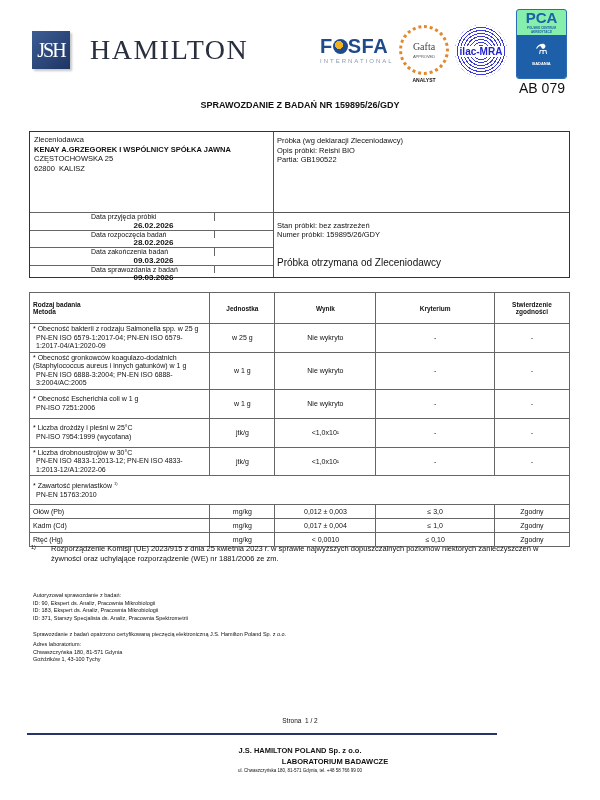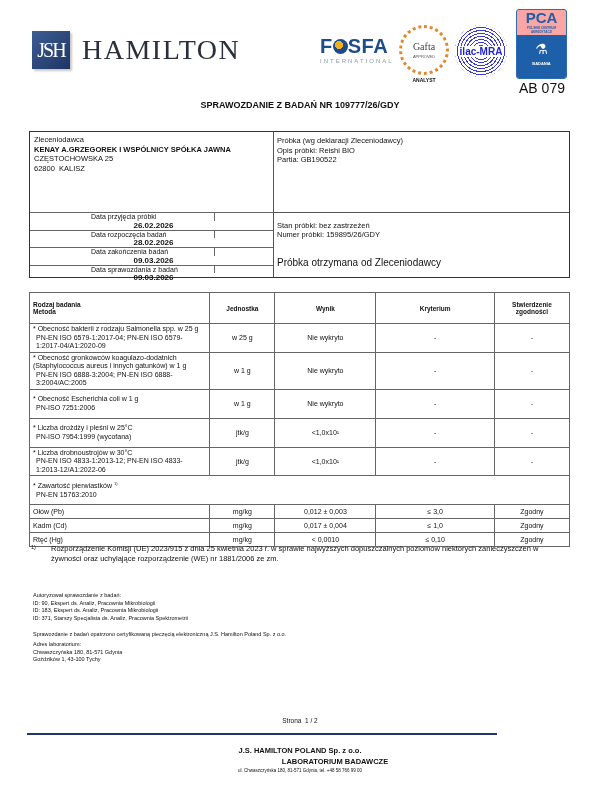--- a/index.html
+++ b/index.html
@@ -6,21 +6,21 @@
   body { width:600px; height:800px; position:relative; overflow:hidden;
          font-family:"Liberation Sans", sans-serif; color:#111; }
   .abs { position:absolute; }
 
   
   .hamilton-logo { left:32px; top:31px; display:flex; align-items:center; }
   .jsh-box { width:38px; height:38px; background:linear-gradient(135deg,#3d5d94,#1e3563);
              color:#fff; font-family:"Liberation Serif", serif; font-size:20px;
              display:flex; align-items:center; justify-content:center; letter-spacing:-2px;
              box-shadow:2px 2px 2px #c8c8c8; }
-  .hamilton-word { margin-left:12px; font-family:"Liberation Serif", serif; font-size:28px;
+  .hamilton-word { margin-left:20px; font-family:"Liberation Serif", serif; font-size:28px;
                    letter-spacing:1.5px; color:#2a2f3e; }
 
   .fosfa { left:320px; top:36px; width:72px; }
   .fosfa-main { font-size:20px; font-weight:bold; color:#1e4b8c; letter-spacing:0.5px; line-height:20px; }
   .fosfa-main .o { display:inline-block; width:15px; height:15px; border-radius:50%;
                    background:radial-gradient(circle at 40% 40%, #f2b21b 0 30%, #1e4b8c 31%);
                    vertical-align:-1px; }
   .fosfa-sub { font-size:6px; color:#8a9ab0; letter-spacing:2px; margin-top:2px; }
 
   .gafta { left:398px; top:25px; width:52px; height:52px; }
@@ -28,21 +28,21 @@
                 margin-left:1px; display:flex; flex-direction:column; align-items:center; justify-content:center; }
   .gafta-name { font-family:"Liberation Serif", serif; font-size:10px; color:#444; line-height:12px; }
   .gafta-appr { font-size:4px; color:#555; margin-top:1px; }
   .gafta-analyst { font-size:5px; font-weight:bold; text-align:center; width:52px; margin-top:2px; }
 
   .ilac { left:455px; top:25px; width:52px; height:52px; border-radius:50%;
           background:repeating-radial-gradient(circle, #fff 0 2px, #3a3ad6 2px 3px);
           display:flex; align-items:center; justify-content:center; }
   .ilac-text { background:#fff; color:#2222cc; font-weight:bold; font-size:10px; padding:0 1px; }
 
-  .pca { left:516px; top:9px; width:49px; height:68px; border:1.5px solid #2d6cb3; border-radius:3px; overflow:hidden; background:#fca5a5; }
+  .pca { left:516px; top:9px; width:49px; height:68px; border:1.5px solid #2d6cb3; border-radius:3px; overflow:hidden; background:#86efac; }
   .pca-top { height:25px; text-align:center; }
   .pca-title { font-size:15px; font-weight:bold; color:#1d5fa8; line-height:16px; }
   .pca-sub { font-size:3px; color:#1d5fa8; line-height:4px; font-weight:bold; }
   .pca-bottom { background:#1d5fa8; height:43px; color:#fff; text-align:center; }
   .pca-flask { font-size:14px; padding-top:6px; display:block; }
   .pca-badania { font-size:4px; font-weight:bold; margin-top:4px; display:block; }
   .pca-code { left:516px; top:80px; width:52px; text-align:center; font-size:14px; }
 
   
   .report-title { left:0; width:600px; top:100px; text-align:center; font-size:9px; font-weight:bold; }
@@ -117,21 +117,21 @@
     <div class="pca-title">PCA</div>
     <div class="pca-sub">POLSKIE CENTRUM AKREDYTACJI</div>
   </div>
   <div class="pca-bottom">
     <span class="pca-flask">⚗</span>
     <span class="pca-badania">BADANIA</span>
   </div>
 </div>
 <div class="abs pca-code">AB 079</div>
 
-<div class="abs report-title">SPRAWOZDANIE Z BADAŃ NR 109777/26/GDY</div>
+<div class="abs report-title">SPRAWOZDANIE Z BADAŃ NR 159895/26/GDY</div>
 
 <div class="abs info">
   <div class="info-left">
     <div class="client">
       <div>Zleceniodawca</div>
       <div class="name">KENAY A.GRZEGOREK I WSPÓLNICY SPÓŁKA JAWNA</div>
       <div>CZĘSTOCHOWSKA 25</div>
       <div style="white-space:pre">62800  KALISZ</div>
     </div>
     <div class="dates">

